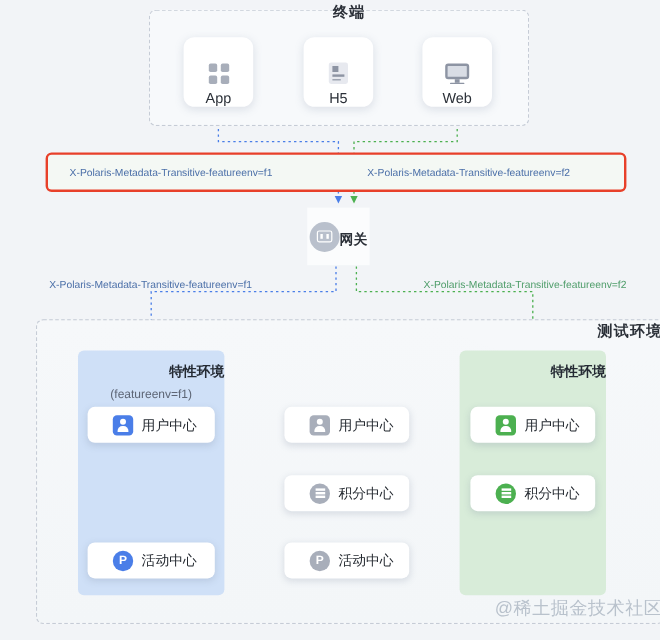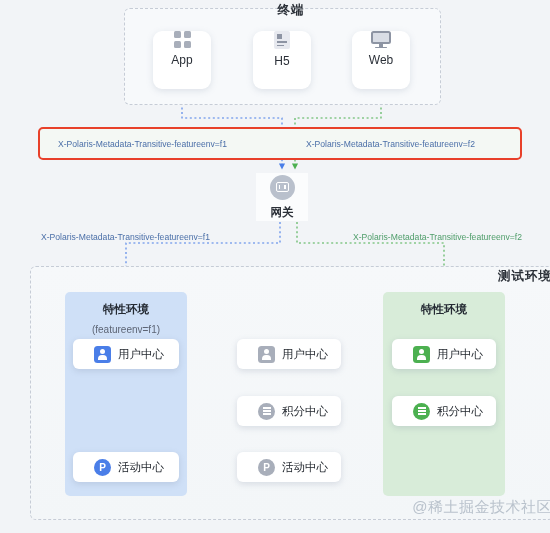--- a/index.html
+++ b/index.html
@@ -18,21 +18,21 @@
     border:1px dashed #c6ccd6;border-radius:6px;
     background:#f7f9fb;
   }
   .terminal-title{
     position:absolute;left:0;top:0;width:550px;text-align:center;
     top:2px;font-size:12.5px;color:#2b3038;font-weight:bold;letter-spacing:1px;
   }
   .term-card{
     position:absolute;width:58px;height:58px;background:#fff;border-radius:9px;
     box-shadow:0 2px 7px rgba(120,135,160,.20);
-    display:flex;flex-direction:column;align-items:center;justify-content:flex-start;
+    display:flex;flex-direction:column;align-items:center;justify-content:flex-end;
   }
   .term-card .lbl{font-size:12px;color:#2b3038;margin-top:5px;}
   #card-app{left:137px;top:31px;}
   #card-h5{left:237px;top:31px;}
   #card-web{left:336px;top:31px;}
 
   .ic-grid{width:17px;height:17px;display:grid;grid-template-columns:7px 7px;grid-template-rows:7px 7px;gap:3px;}
   .ic-grid i{background:#a8aeba;border-radius:1.5px;display:block;}
   .ic-doc{width:16px;height:18px;background:#e7e9ef;border-radius:2px;position:relative;}
   .ic-doc i{position:absolute;background:#8d94a3;display:block;}
@@ -53,21 +53,21 @@
   .hdr-lbl{
     position:absolute;top:133px;height:22px;line-height:22px;
     font-size:8.6px;color:#4b6fa8;white-space:nowrap;
   }
   #hdr-l{left:42px;}
   #hdr-r{left:290px;}
 
   
   .gw-card{
     position:absolute;left:240px;top:173px;width:52px;height:48px;background:#fbfcfd;
-    display:flex;flex-direction:column;align-items:center;justify-content:center;
+    display:flex;flex-direction:row;align-items:center;justify-content:center;
   }
   .gw-circle{
     width:25px;height:25px;border-radius:50%;background:#b9c0cc;
     display:flex;align-items:center;justify-content:center;
   }
   .gw-circle .gi{width:13px;height:10px;border:1.8px solid #fff;border-radius:2px;box-sizing:border-box;position:relative;}
   .gw-circle .gi::before,.gw-circle .gi::after{
     content:"";position:absolute;top:1.6px;width:1.8px;height:4px;background:#fff;
   }
   .gw-circle .gi::before{left:2px;}
@@ -89,21 +89,21 @@
     position:absolute;left:14px;top:268px;width:522px;text-align:right;
     font-size:12.5px;color:#2b3038;font-weight:bold;letter-spacing:1px;
   }
 
   
   .env{position:absolute;top:292px;width:122px;height:204px;border-radius:5px;}
   #env-f1{left:49px;background:#cfe0f7;}
   #env-base{left:212px;background:#d5d8e0;}
   #env-f2{left:367px;background:#d8ecd9;}
   .env-title{
-    position:absolute;width:100%;text-align:center;top:10px;
+    position:absolute;width:100%;text-align:right;top:10px;
     font-size:11.5px;font-weight:bold;color:#242a33;
   }
   .env-sub{
     position:absolute;width:100%;text-align:center;top:32px;
     font-size:10px;color:#5d6575;
   }
 
   
   .node{
     position:absolute;height:30px;background:#fff;border-radius:6px;

